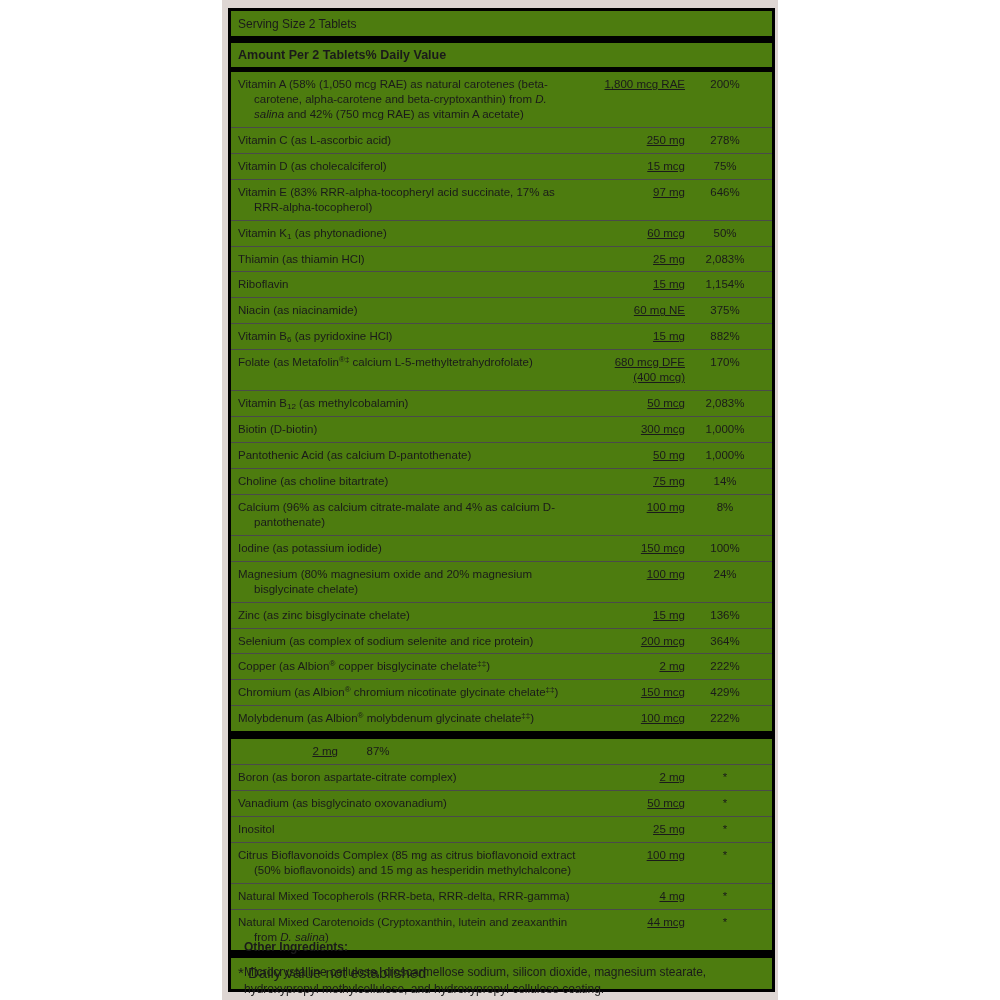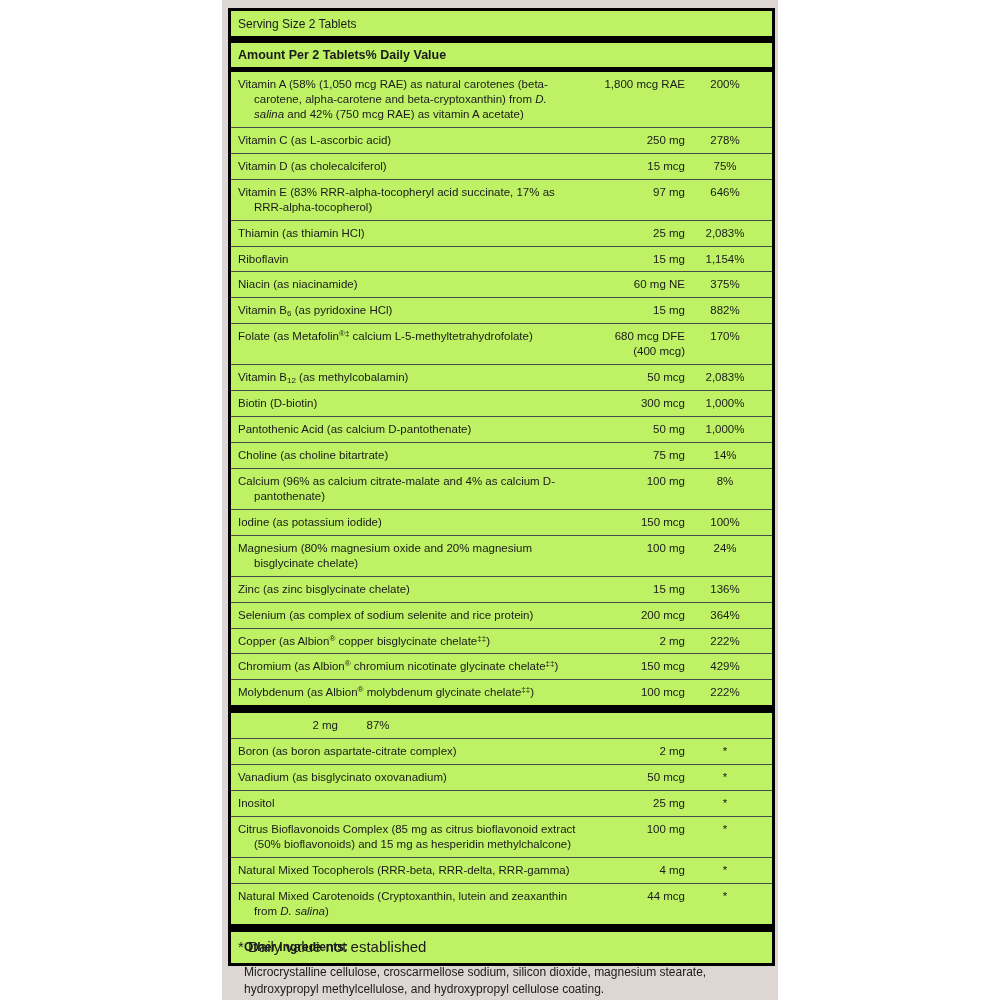--- a/index.html
+++ b/index.html
@@ -4,34 +4,34 @@
 <style>
   html,body{margin:0;padding:0;}
   body{
     width:1000px;height:1000px;position:relative;background:#ffffff;
     font-family:"Liberation Sans", sans-serif;color:#1a1a1a;
     -webkit-font-smoothing:antialiased;
   }
   .band{position:absolute;left:222px;top:0;width:556px;height:1000px;}
   .facts-box{
     position:absolute;left:228px;top:8px;width:547px;box-sizing:border-box;
-    border:3px solid #000;background:#bef264;
+    border:3px solid #000;background:#4d7c0f;
   }
   .serving{font-size:12px;padding:6px 7px 5px 7px;}
   .bar{background:#000;height:7px;}
   .bar-med{height:5px;}
   .bar-thick{height:8px;}
   .head-row{
     display:flex;align-items:baseline;
     font-weight:bold;font-size:12.5px;padding:5px 7px;
   }
   .row{display:flex;font-size:11.5px;line-height:1.3;padding:5px 7px;}
   .row.line{border-top:1px solid #4a4a4a;}
   .row .name{flex:1;padding-left:16px;text-indent:-16px;padding-right:6px;}
-  .row .amt{width:100px;text-align:right;}
+  .row .amt{width:100px;text-align:right;text-decoration:underline;}
   .row .dv{width:80px;text-align:center;}
   sub{font-size:8px;vertical-align:baseline;position:relative;top:2px;line-height:0;}
   sup{font-size:8px;vertical-align:baseline;position:relative;top:-4px;line-height:0;}
   i{font-style:italic;}
   .footnote{font-size:15px;padding:6px 7px 8px 7px;}
   .other{position:absolute;left:244px;top:940px;width:536px;font-size:12px;}
   .other-head{font-weight:bold;margin-bottom:10px;}
   .other-text{line-height:1.4;}
 </style>
 </head>
@@ -62,20 +62,25 @@
         <span class="name">Vitamin D (as cholecalciferol)</span>
         <span class="amt">15 mcg</span>
         <span class="dv">75%</span>
       </div>
       <div class="row line">
         <span class="name">Vitamin E (83% RRR-alpha-tocopheryl acid succinate, 17% as RRR-alpha-tocopherol)</span>
         <span class="amt">97 mg</span>
         <span class="dv">646%</span>
       </div>
       <div class="row line">
+        <span class="name">Vitamin K<sub>1</sub> (as phytonadione)</span>
+        <span class="amt">60 mcg</span>
+        <span class="dv">50%</span>
+      </div>
+      <div class="row line">
         <span class="name">Thiamin (as thiamin HCl)</span>
         <span class="amt">25 mg</span>
         <span class="dv">2,083%</span>
       </div>
       <div class="row line">
         <span class="name">Riboflavin</span>
         <span class="amt">15 mg</span>
         <span class="dv">1,154%</span>
       </div>
       <div class="row line">

